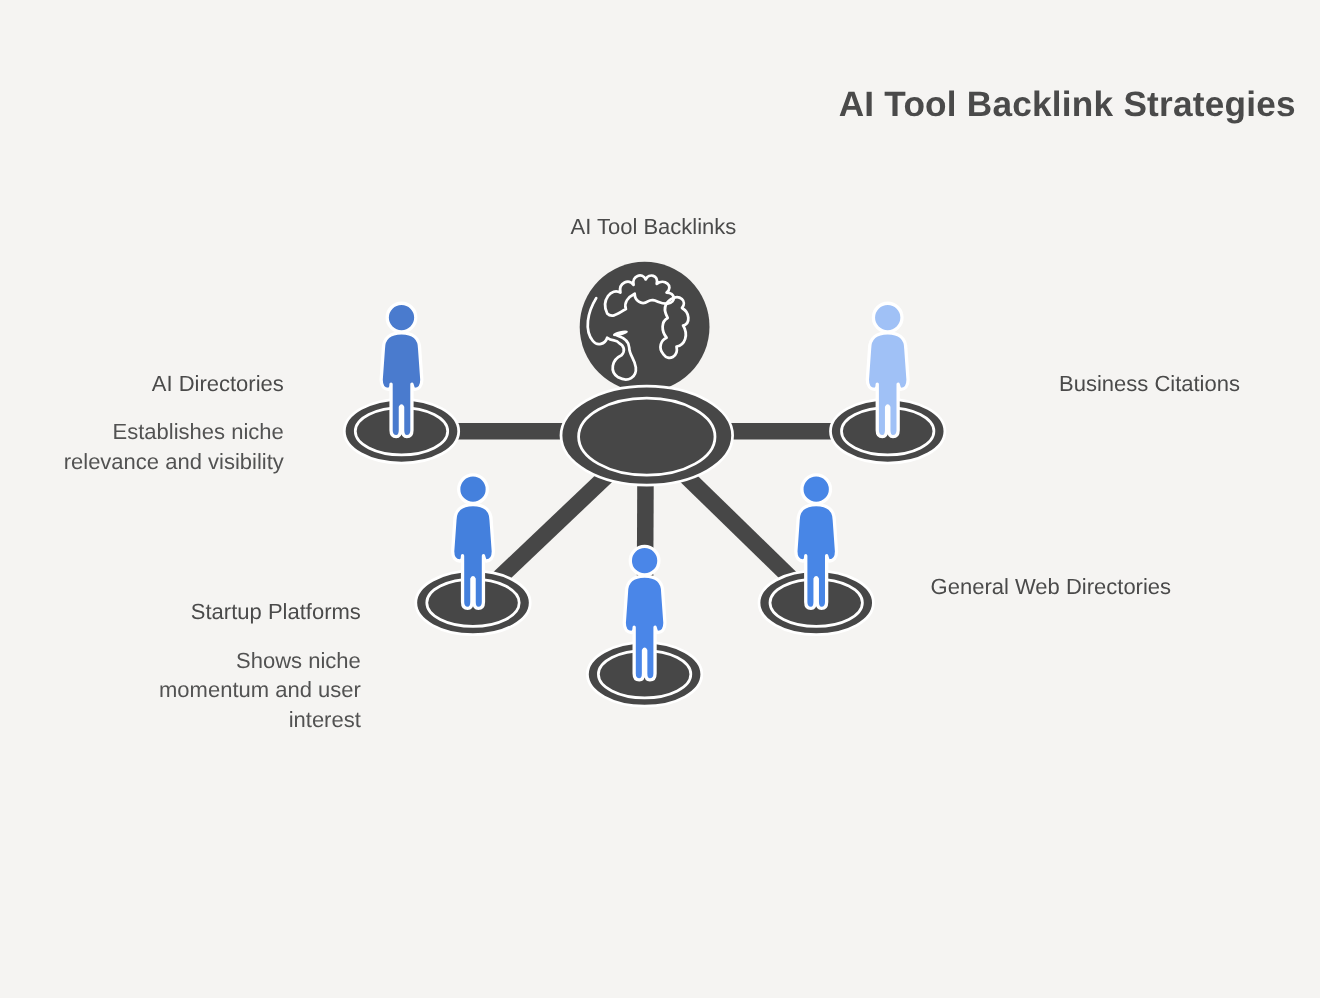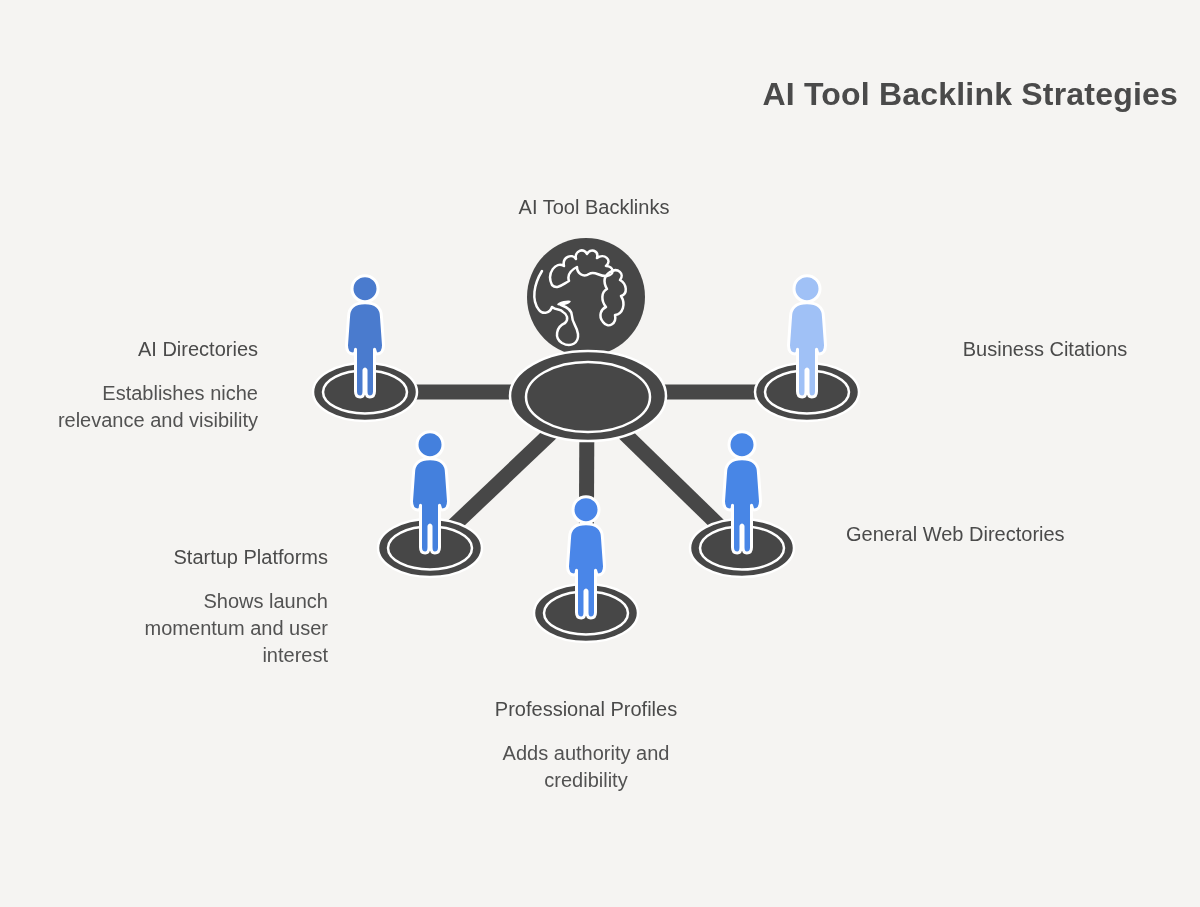--- a/index.html
+++ b/index.html
@@ -165,28 +165,23 @@
     <div class="node-desc">Establishes niche
 relevance and visibility</div>
   </div>
 
   <div class="label-block align-left lb-business-citations">
     <div class="node-title">Business Citations</div>
   </div>
 
   <div class="label-block align-right lb-startup-platforms">
     <div class="node-title">Startup Platforms</div>
-    <div class="node-desc">Shows launch
+    <div class="node-desc">Shows niche
 momentum and user
 interest</div>
   </div>
 
-  <div class="label-block align-center lb-professional-profiles">
-    <div class="node-title">Professional Profiles</div>
-    <div class="node-desc">Adds authority and
-credibility</div>
-  </div>
 
   <div class="label-block align-left lb-general-web-directories">
     <div class="node-title">General Web Directories</div>
   </div>
 
 </div>
 
 </body></html>

